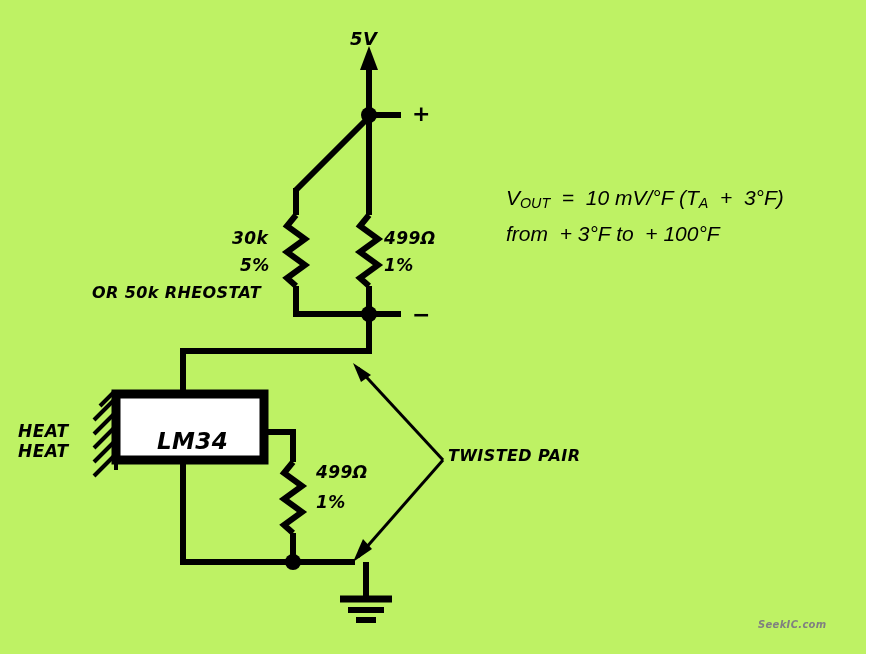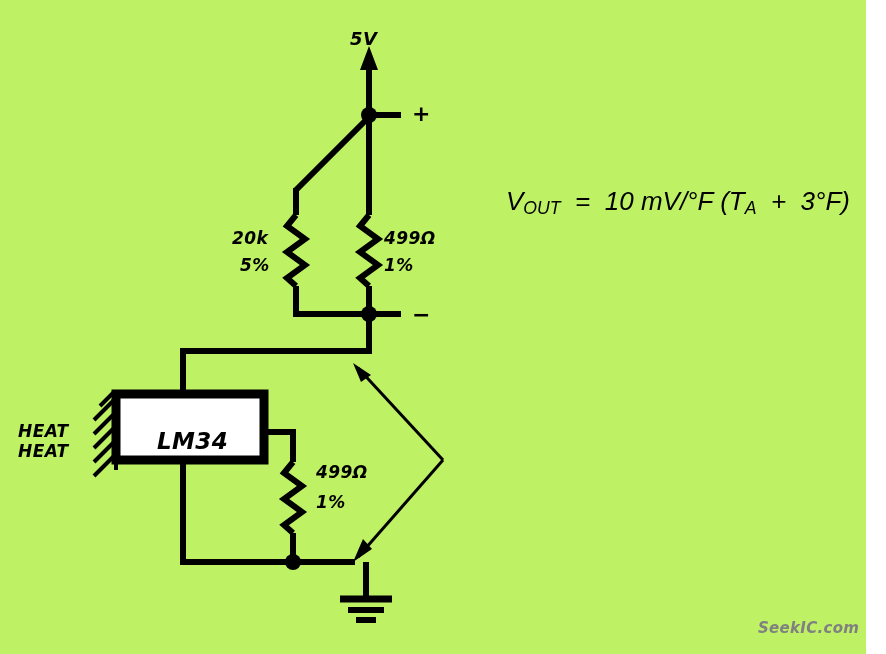--- a/index.html
+++ b/index.html
@@ -47,32 +47,32 @@
   .lbl-heat    { left: 18px;  top: 421px; font-size: 17px; }
   .lbl-ic      { left: 157px; top: 428px; font-size: 23px; }
   .lbl-r3v     { left: 316px; top: 462px; font-size: 17px; }
   .lbl-r3t     { left: 316px; top: 492px; font-size: 17px; }
   .lbl-twist   { left: 448px; top: 447px; font-size: 16px; }
   .eq {
     position: absolute;
     left: 506px;
     color: #000000;
     font-family: "Liberation Sans", sans-serif;
-    font-size: 26px;
+    font-size: 21px;
     white-space: pre;
   }
   .eq-1 { top: 186px; }
   .eq-2 { top: 222px; }
   .eq sub { font-size: 0.68em; vertical-align: -0.22em; }
   .watermark {
     position: absolute;
     left: 758px;
     top: 619px;
     font-family: "DejaVu Sans", sans-serif;
-    font-size: 15px;
+    font-size: 10px;
     font-weight: bold;
     color: #808080;
     letter-spacing: 0.3px;
   }
 </style>
 </head>
 <body>
 
 <div id="canvas">
 
@@ -161,34 +161,36 @@
 
     </g>
   </svg>
 
   <div class="lbl bold-cond lbl-5v">5V</div>
 
   <div class="lbl lbl-plus">+</div>
 
   <div class="lbl lbl-minus">−</div>
 
-  <div class="lbl bold-cond lbl-r1v">20k</div>
+  <div class="lbl bold-cond lbl-r1v">30k</div>
   <div class="lbl bold-cond lbl-r1t">5%</div>
 
   <div class="lbl bold-cond lbl-r2v">499Ω</div>
   <div class="lbl bold-cond lbl-r2t">1%</div>
 
-  <div class="lbl bold-cond lbl-rheo"><br></div>
+  <div class="lbl bold-cond lbl-rheo"><span>OR 50k RHEOSTAT</span><br></div>
 
   <div class="lbl bold-cond lbl-heat"><span>HEAT</span><br><span>HEAT</span></div>
 
   <div class="lbl bold-cond lbl-ic">LM34</div>
 
   <div class="lbl bold-cond lbl-r3v">499Ω</div>
   <div class="lbl bold-cond lbl-r3t">1%</div>
 
+  <div class="lbl bold-cond lbl-twist">TWISTED PAIR</div>
 
   <div class="eq eq-1"><span>V</span><sub>OUT</sub><span>  =  10 mV/°F (T</span><sub>A</sub><span>  +  3°F)</span></div>
 
+  <div class="eq eq-2">from  + 3°F to  + 100°F</div>
 
   <div class="watermark">SeekIC.com</div>
 
 </div>
 
 </body></html>

